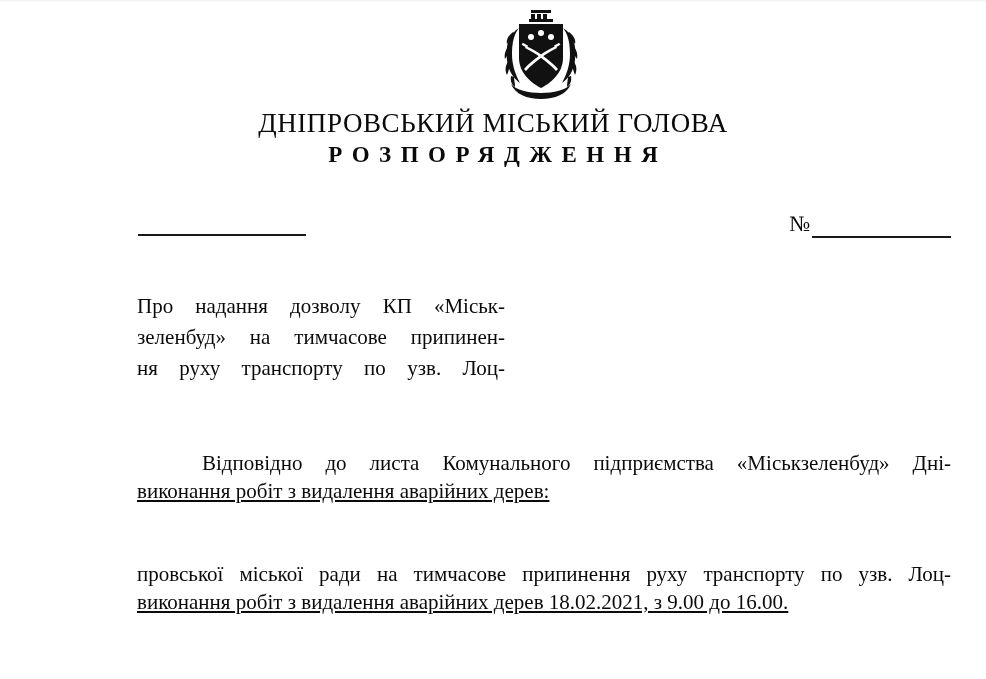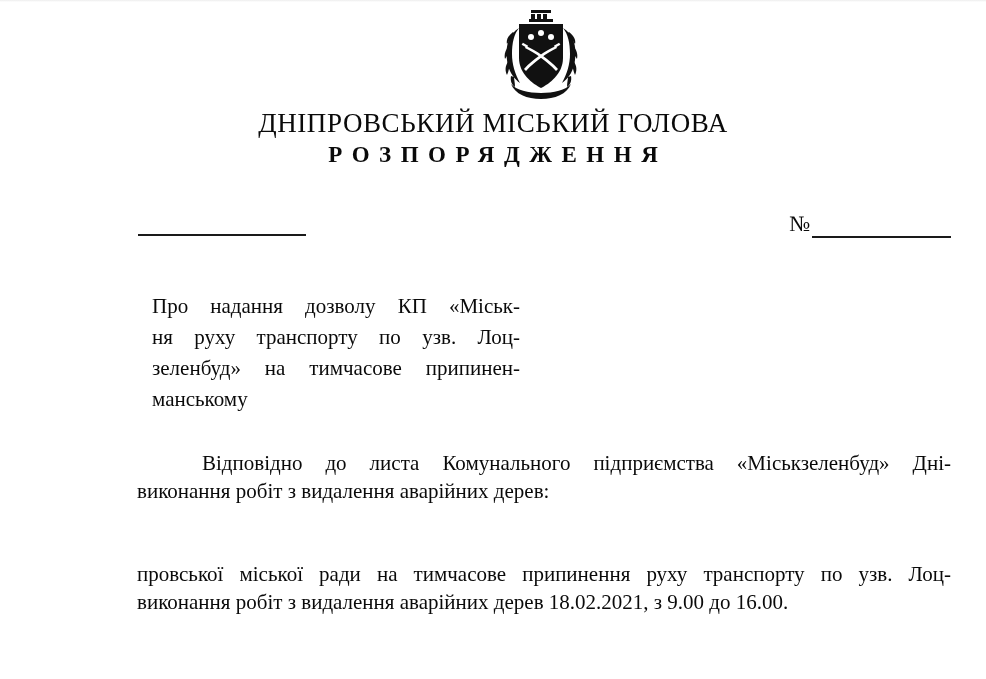--- a/index.html
+++ b/index.html
@@ -83,21 +83,21 @@
     left: 812px;
     top: 236px;
     width: 139px;
     height: 2px;
     background: #1a1a1a;
   }
 
   
   #subject-block {
     position: absolute;
-    left: 152px;
+    left: 137px;
     top: 291px;
     width: 368px;
     font-size: 21px;
     line-height: 31px;
     text-align: justify;
     text-justify: inter-word;
   }
   #subject-block .ln { display: block; }
   #subject-block .ln.just {
     text-align: justify;
@@ -118,20 +118,21 @@
     display: block;
     text-align: justify;
     text-align-last: justify;
     white-space: normal;
     font-family: Liberation Serif, serif;
   }
   .body-para .ln.last {
     text-align: center;
     text-align-last: left;
     white-space: normal;
+    text-decoration: underline;
   }
   #para-basis { top: 449px; }
   #para-item-1 { top: 560px; }
 </style>
 </head>
 <body>
 
 <div id="page">
 
   <div id="top-edge"></div>
@@ -184,23 +185,22 @@
 
   <div id="date-field"></div>
 
   <div id="number-field">
     <span id="number-symbol">№</span>
   </div>
   <div id="number-rule"></div>
 
   <div id="subject-block">
     <span class="ln just">Про надання дозволу КП «Міськ-</span>
+    <span class="ln just">зеленбуд» на тимчасове припинен-</span>
     <span class="ln just">ня руху транспорту по узв. Лоц-</span>
-    <span class="ln just">зеленбуд» на тимчасове припинен-</span>
-    <span class="ln last">манському</span>
   </div>
 
   <div class="body-para" id="para-basis">
     <span class="ln just" style="text-indent: 65px;">Відповідно до листа Комунального підприємства «Міськзеленбуд» Дні-</span>
     <span class="ln last">виконання робіт з видалення аварійних дерев:</span>
   </div>
 
   <div class="body-para" id="para-item-1">
     <span class="ln just">провської міської ради на тимчасове припинення руху транспорту по узв. Лоц-</span>
     <span class="ln last">виконання робіт з видалення аварійних дерев 18.02.2021, з 9.00 до 16.00.</span>

